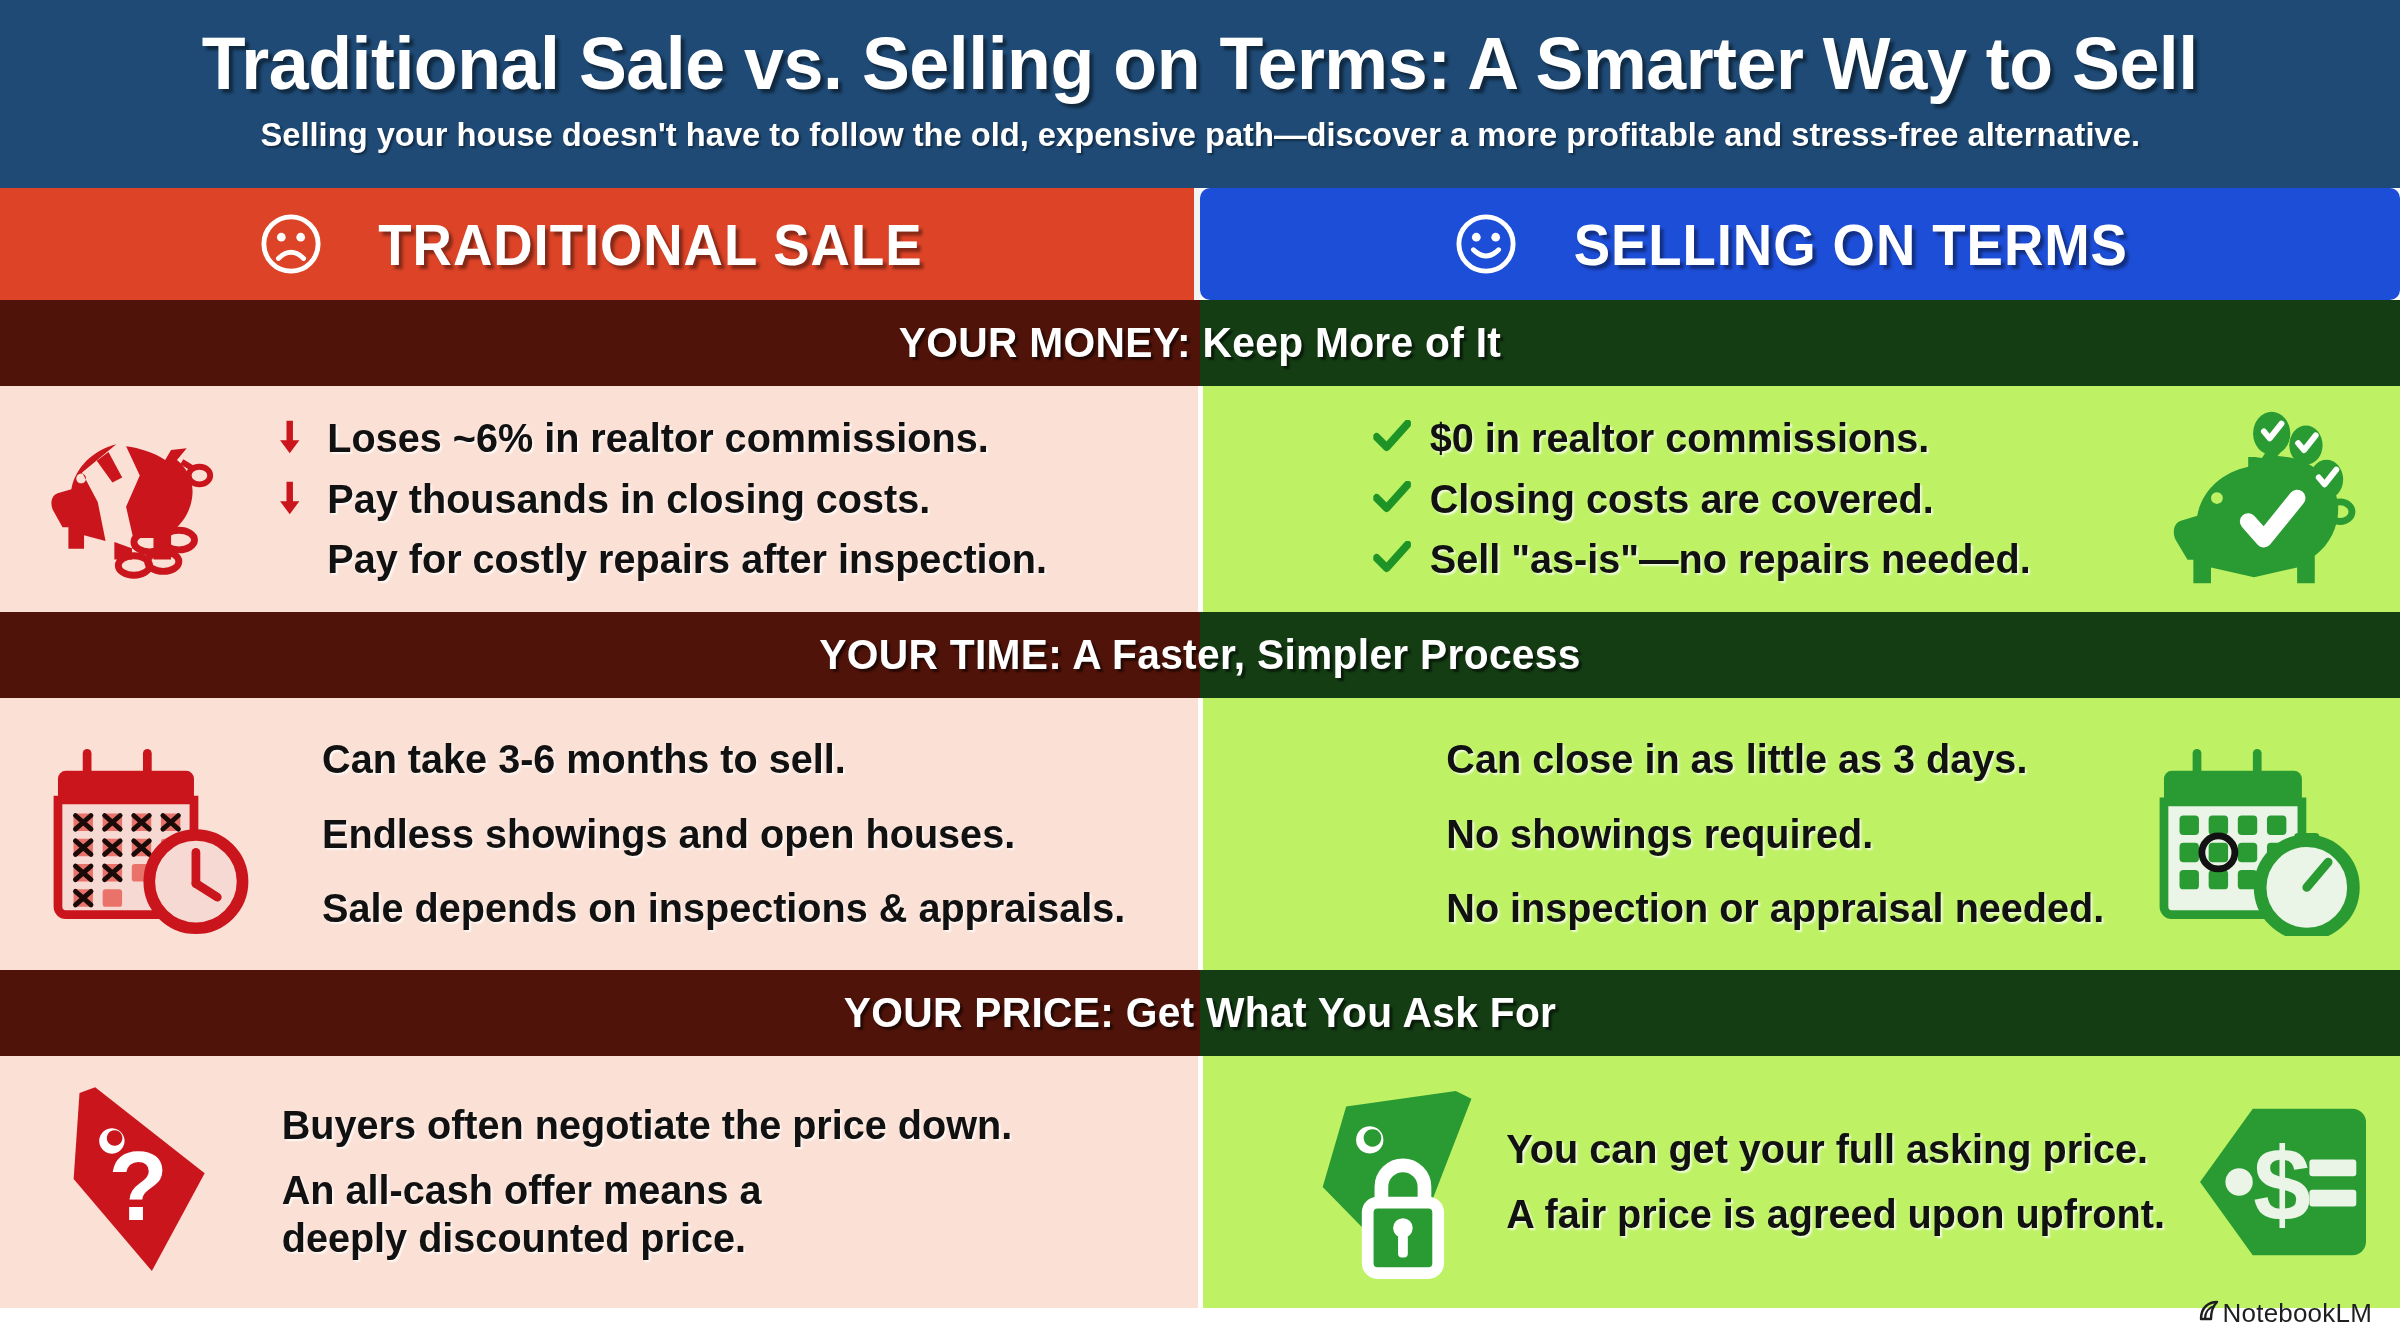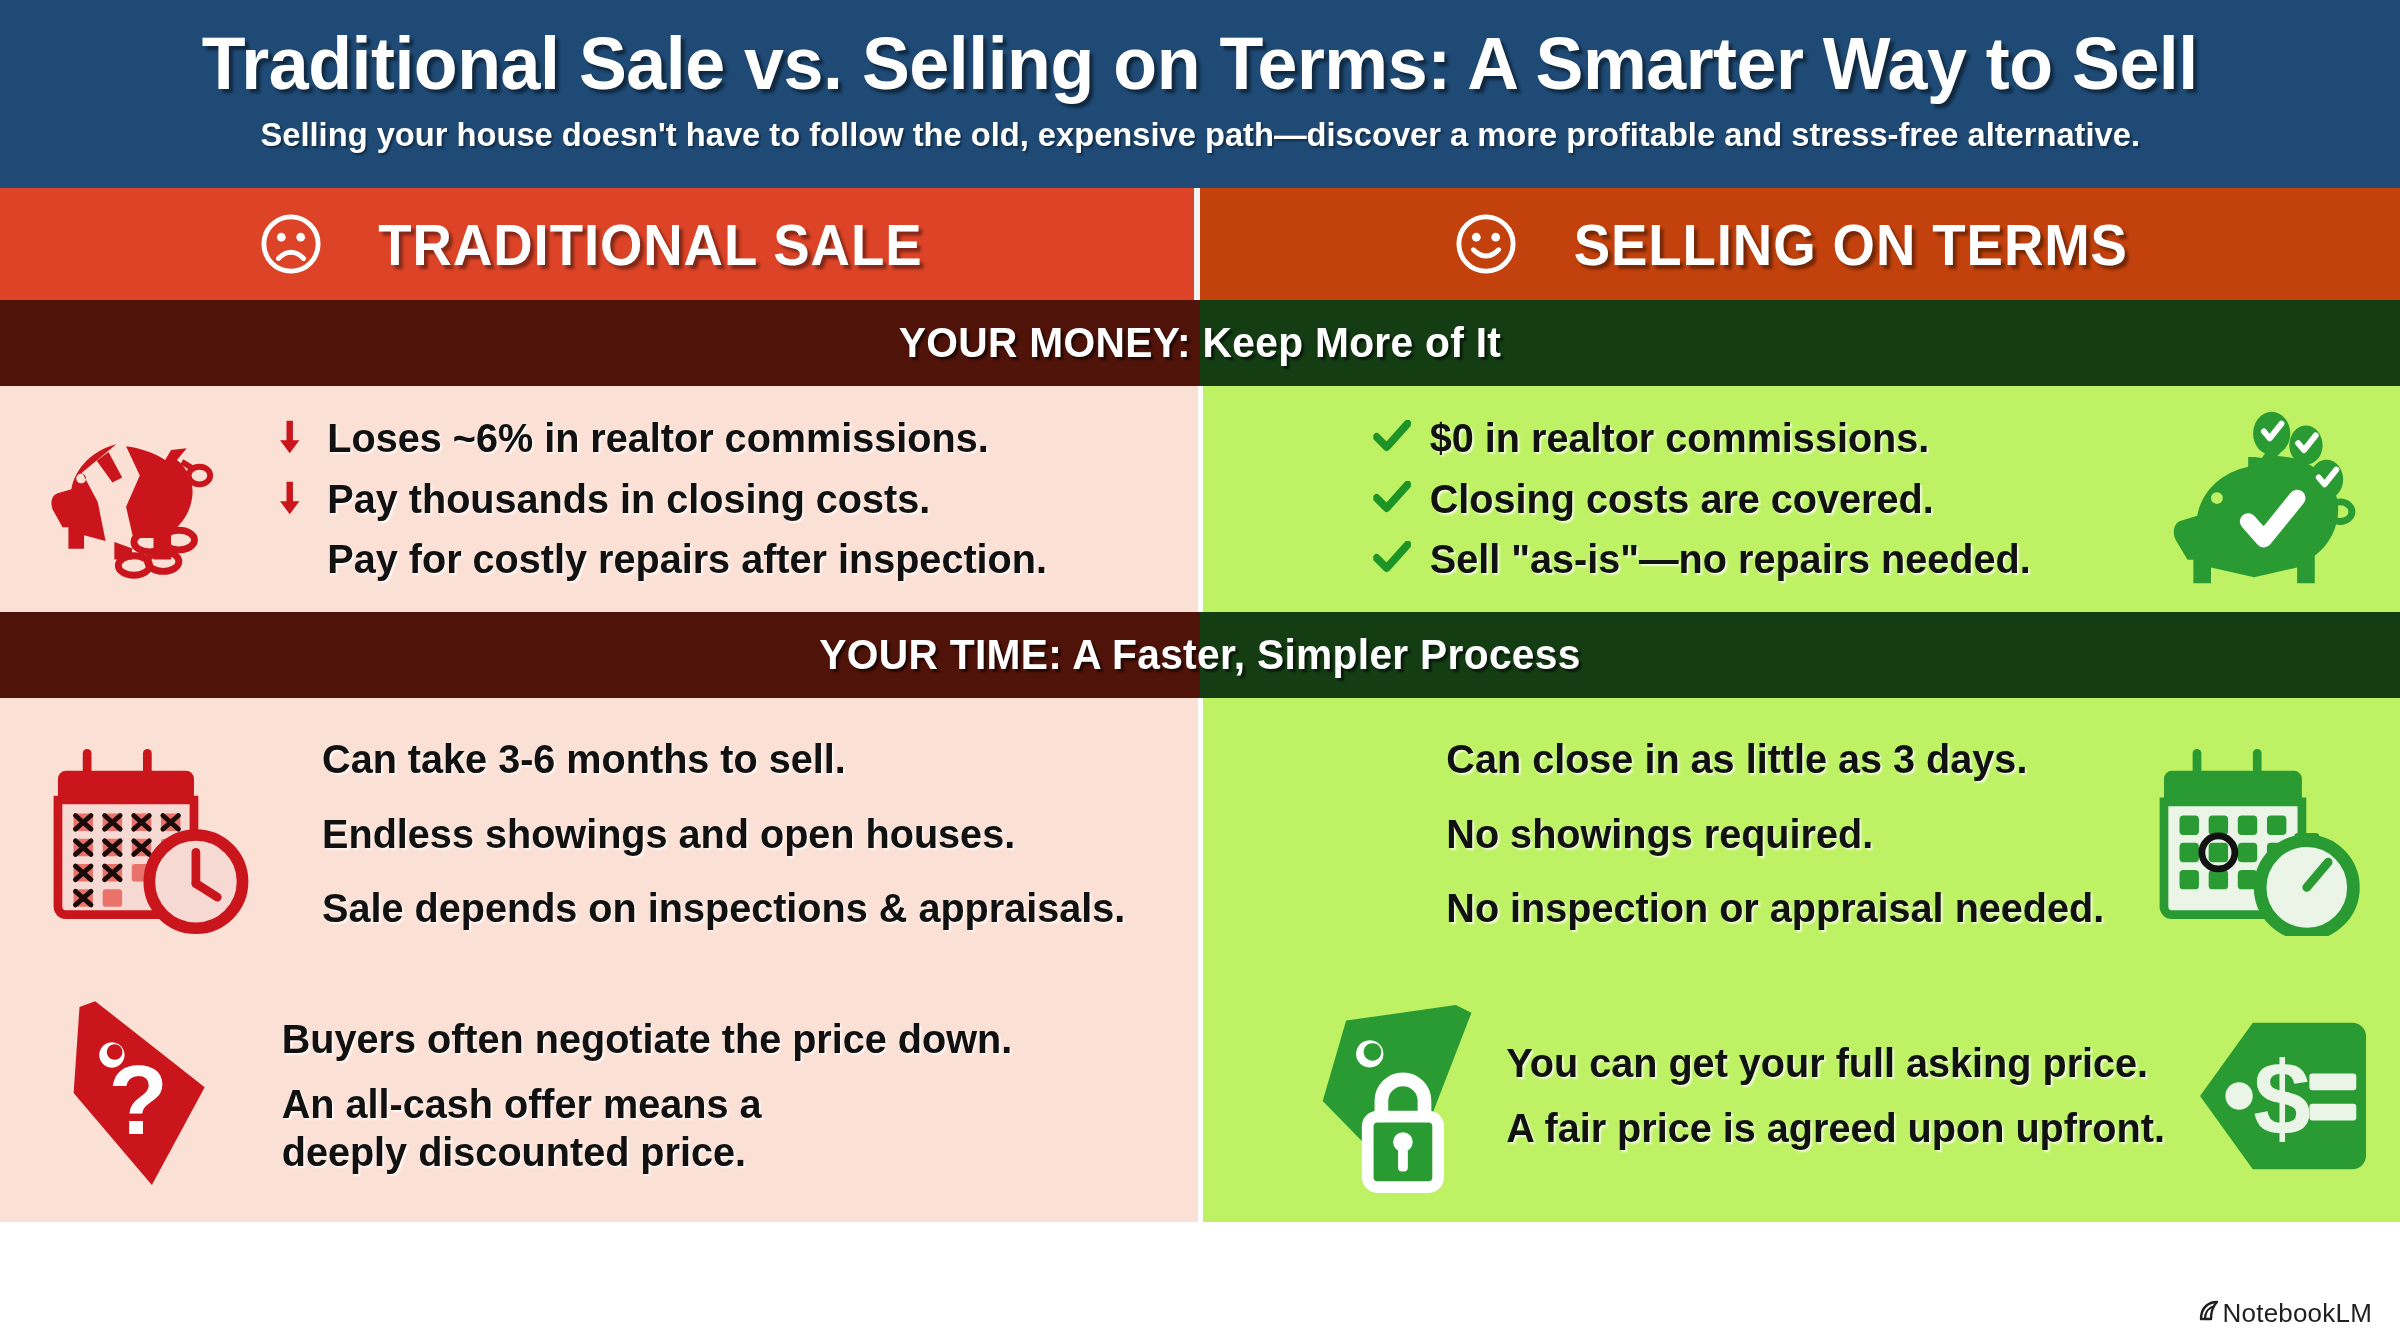--- a/index.html
+++ b/index.html
@@ -48,21 +48,21 @@
   
   .col-headers { display: flex; height: 112px; }
   .col-head {
     flex: 1 1 50%;
     display: flex; align-items: center; justify-content: center;
     gap: 39px;
     color: #ffffff;
     position: relative;
   }
   .col-head.trad { background: #dc4327; }
-  .col-head.terms { background: #c2410c; }
+  .col-head.terms { background: #1d4ed8; border-radius: 10px; }
   .col-head.trad::after {
     content: ""; position: absolute; right: 0; top: 0; bottom: 0;
     width: 6px; background: #f4f4f4;
   }
   .col-head-label {
     font-size: 58px; font-weight: bold; letter-spacing: 1px;
     text-shadow: 4px 4px 3px rgba(0,0,0,0.4);
     transform: scaleX(0.94);
   }
   .face-icon { width: 62px; height: 62px; flex: 0 0 auto; }
@@ -393,20 +393,25 @@
             <rect x="147" y="112" width="12" height="16"></rect>
           </g>
           <path d="M172 110 l16 12 -12 16 z" fill="#2a9b33"></path>
           <circle cx="153" cy="160" r="48" fill="#eaf5e8" stroke="#2a9b33" stroke-width="13"></circle>
           <path d="M153 160 l22 -26" fill="none" stroke="#2a9b33" stroke-width="9" stroke-linecap="round"></path>
         </svg>
       </div>
     </div>
   </div>
 
+  <div class="section-band">
+    <div class="band-half left"></div>
+    <div class="band-half right"></div>
+    <div class="band-title">YOUR PRICE: Get What You Ask For</div>
+  </div>
 
   <div class="row row-price">
     <div class="panel left">
       <div class="art">
         <svg viewBox="0 0 180 210" width="176" height="206" aria-hidden="true">
           <path d="M22 14 L38 8 L150 96 L96 196 L16 102 Z" fill="#c9151b"></path>
           <path d="M55 50 a13 13 0 1 0 0.2 0 M58 52 a8 8 0 1 1 -0.2 0" fill="#ffffff"></path>
           <text x="82" y="144" font-family="Liberation Sans, sans-serif" font-size="100" font-weight="bold" fill="#ffffff" text-anchor="middle">?</text>
         </svg>
       </div>

